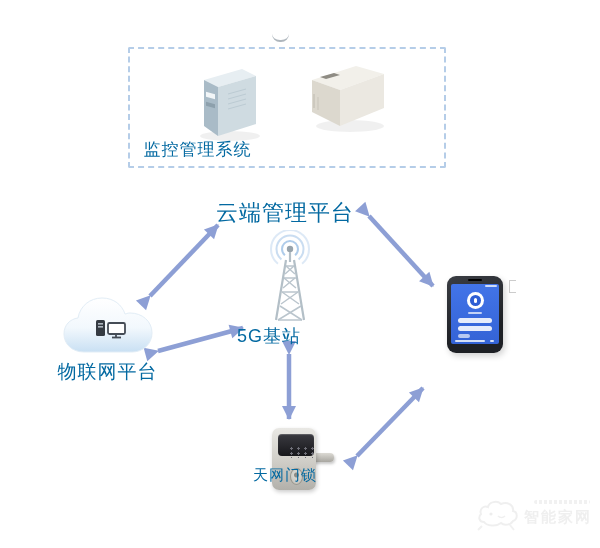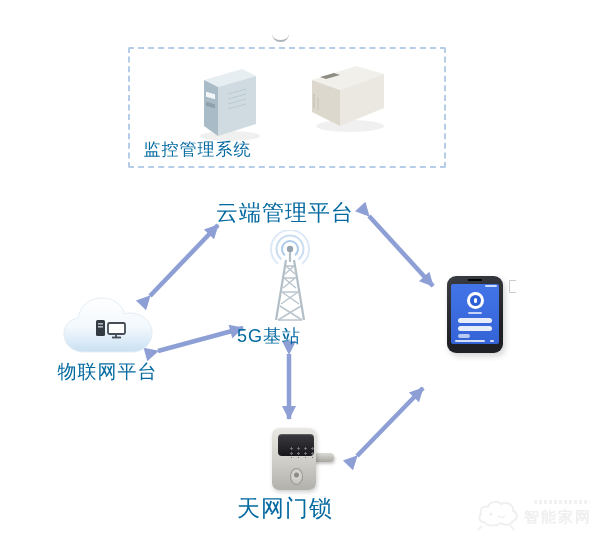--- a/index.html
+++ b/index.html
@@ -210,21 +210,21 @@
 
   <div class="lock">
     <div class="handle"></div>
     <div class="body">
       <div class="panel">
         <div class="keys"></div>
       </div>
       <div class="keyhole"></div>
     </div>
   </div>
-  <div class="node-label" style="left:235px;top:493px;width:100px;font-size:23px;">天网门锁</div>
+  <div class="node-label" style="left:235px;top:466px;width:100px;font-size:15px;">天网门锁</div>
 
   <div class="watermark">
     <svg class="abs" style="left:0;top:2px;" width="44" height="40" viewBox="0 0 44 40">
       <path d="M8,28 C3,28 2,23 5,20 C3,15 8,11 12,13 C13,8 21,6 25,10 C31,7 38,11 37,17 C42,18 42,25 37,27 C35,31 28,32 25,29 C20,33 11,32 8,28 Z" fill="none" stroke="#e3e3e3" stroke-width="2"></path>
       <circle cx="15" cy="20" r="1.6" fill="#e0e0e0"></circle>
       <path d="M22,22 C24,24 27,24 29,22" fill="none" stroke="#e3e3e3" stroke-width="1.6"></path>
       <path d="M6,32 L2,36 M34,31 L38,36" stroke="#e6e6e6" stroke-width="2"></path>
     </svg>
     <div class="wm-topline"></div>
     <div class="wm-text">智能家网</div>

